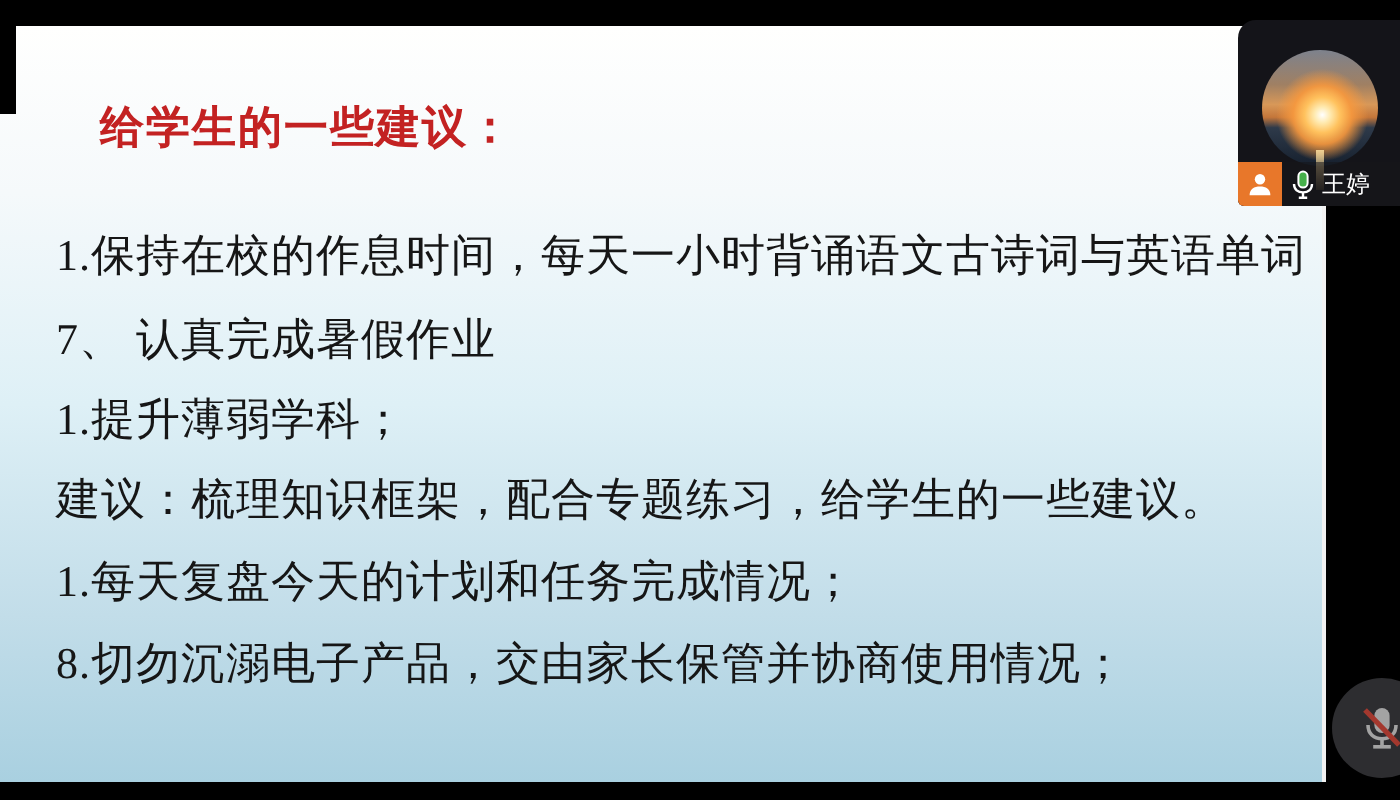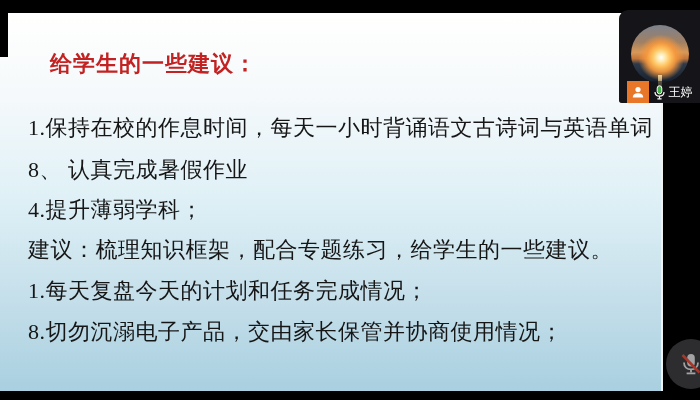--- a/index.html
+++ b/index.html
@@ -36,21 +36,21 @@
     background:
       radial-gradient(circle at 52% 56%, #ffffff 0%, #ffeab0 9%, #ffc25e 20%, rgba(246,152,62,0.92) 33%, rgba(210,120,70,0) 52%),
       linear-gradient(180deg,#7d828d 0%,#a08063 30%,#d89858 47%,#c4763a 58%,#2e3a4a 67%,#16202e 100%);
   }
   .reflection{
     position:absolute;left:27px;top:50px;width:4px;height:20px;
     background:linear-gradient(180deg,rgba(255,225,160,0.85),rgba(255,200,120,0.15));
   }
   .tile-bar{
     position:absolute;left:0;bottom:0;width:100%;height:22px;
-    display:flex;align-items:center;background:rgba(22,22,26,0.55);justify-content:center;
+    display:flex;align-items:center;background:rgba(22,22,26,0.55);
   }
   .badge{
     width:22px;height:22px;flex:0 0 22px;background:#e8772a;
     display:flex;align-items:center;justify-content:center;
   }
   .mic-wrap{margin-left:5px;display:flex;align-items:center;}
   .pname{color:#fff;font-size:12px;margin-left:4px;line-height:1;}
   
   .mute-fab{
     position:absolute;left:666px;top:339px;width:50px;height:50px;
@@ -59,22 +59,22 @@
   }
 </style>
 </head>
 <body>
 
 <div class="stage">
 
   <div class="slide">
     <h1 class="slide-title">给学生的一些建议：</h1>
     <div class="bullet b0">1.保持在校的作息时间，每天一小时背诵语文古诗词与英语单词</div>
-    <div class="bullet b1">8、 认真完成暑假作业</div>
-    <div class="bullet b2">4.提升薄弱学科；</div>
+    <div class="bullet b1">7、 认真完成暑假作业</div>
+    <div class="bullet b2">1.提升薄弱学科；</div>
     <div class="bullet b3">建议：梳理知识框架，配合专题练习，给学生的一些建议。</div>
     <div class="bullet b4">1.每天复盘今天的计划和任务完成情况；</div>
     <div class="bullet b5">8.切勿沉溺电子产品，交由家长保管并协商使用情况；</div>
   </div>
 
   <div class="notch"></div>
 
   <div class="tile">
     <div class="avatar">
       <div class="reflection"></div>

